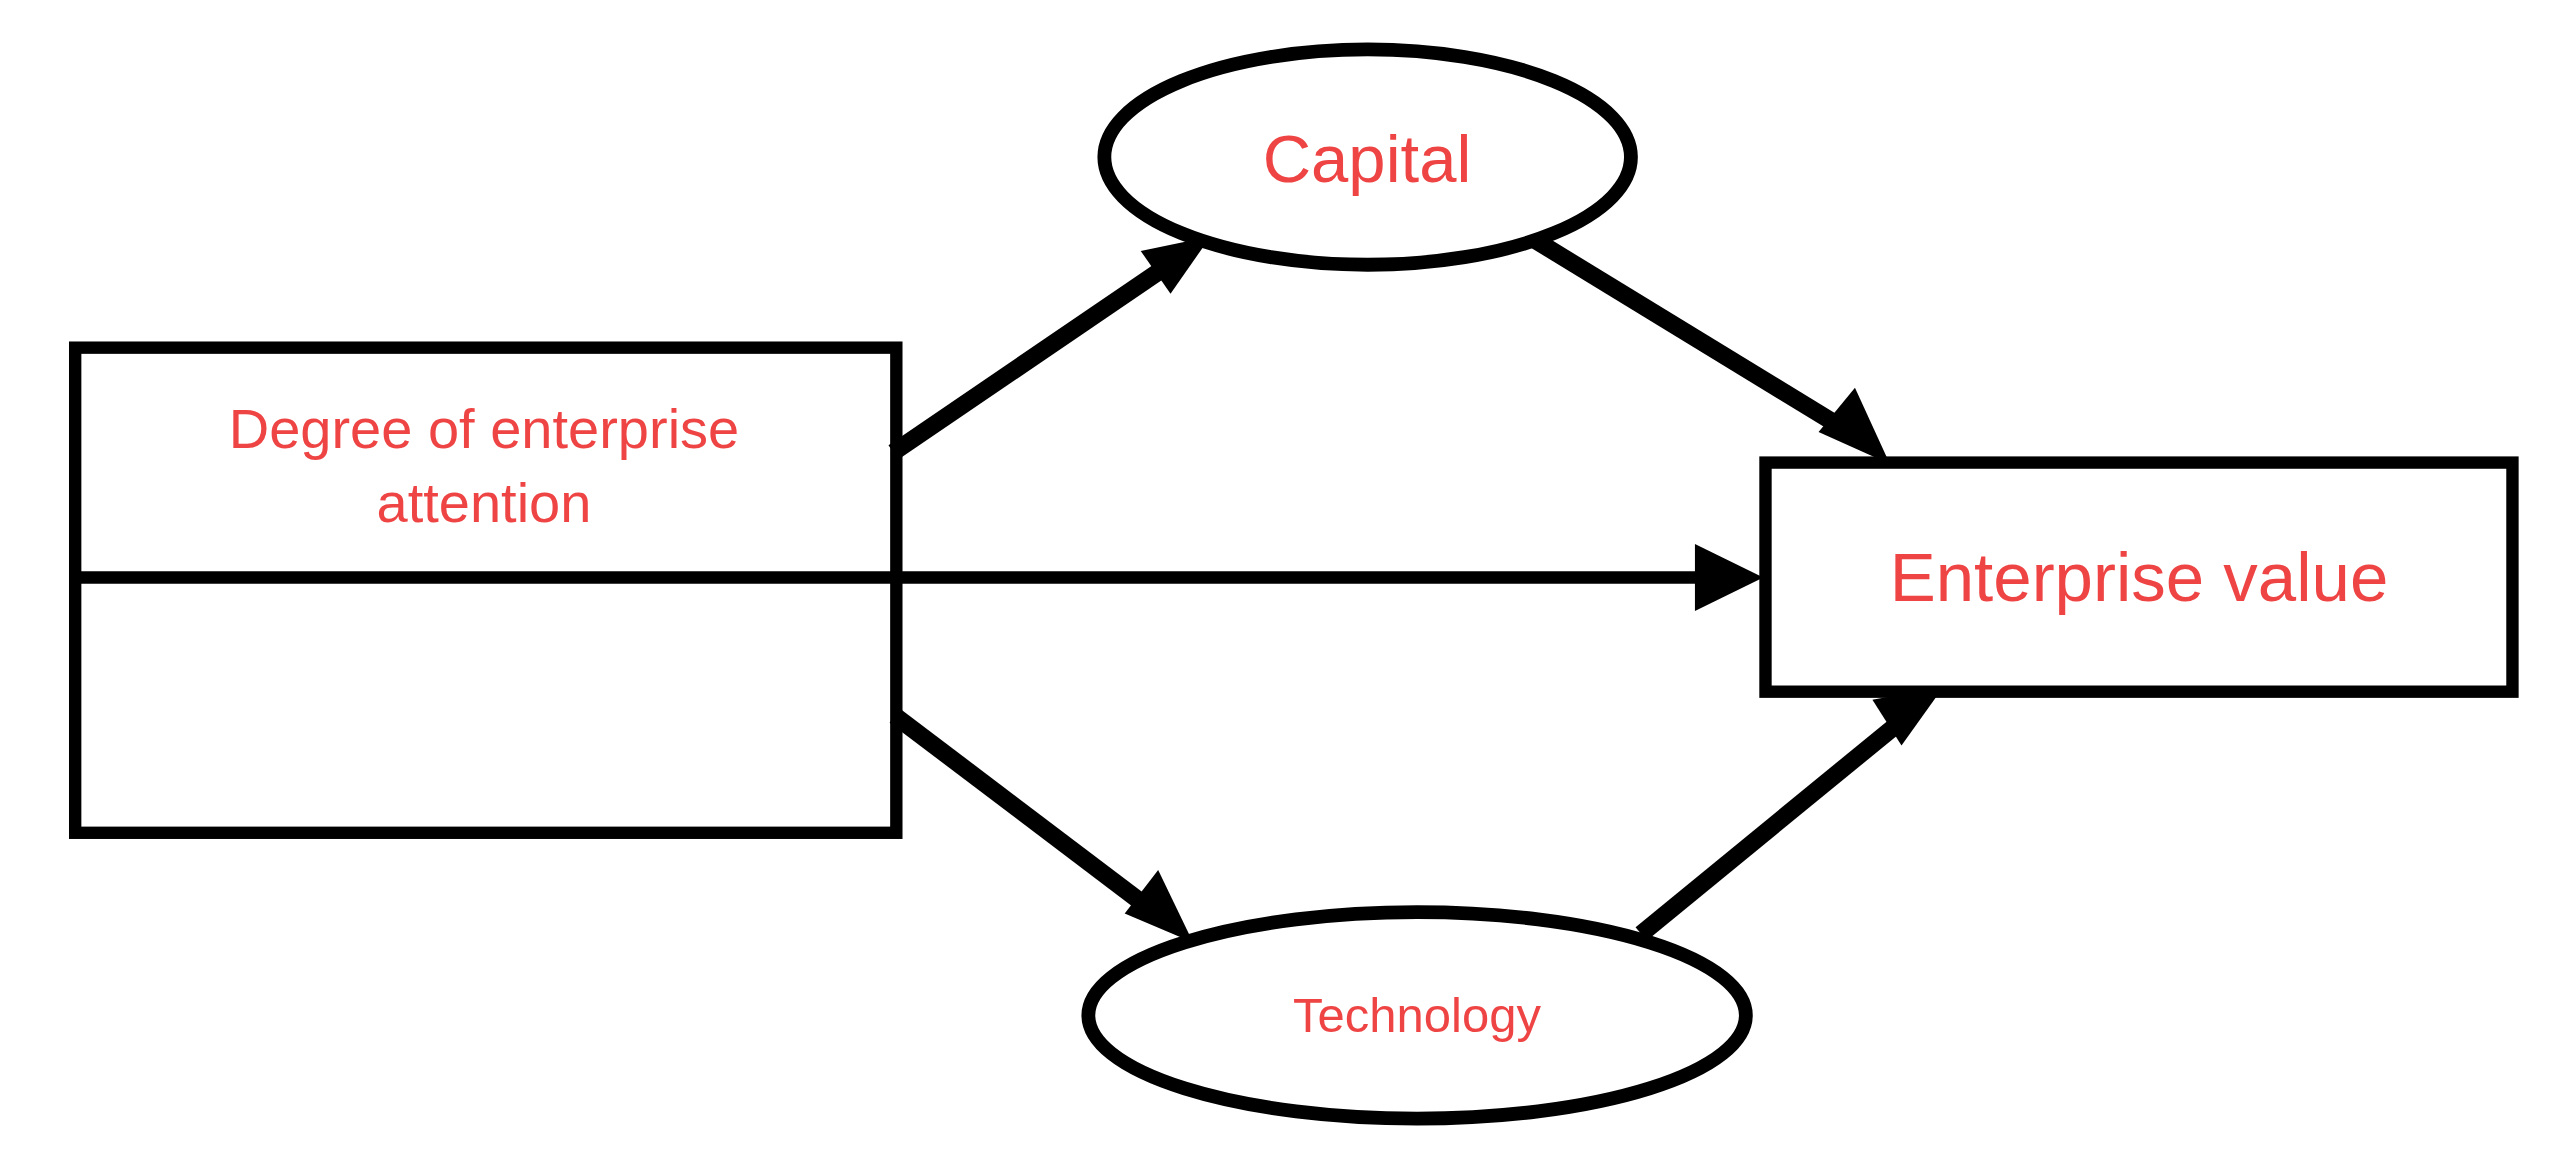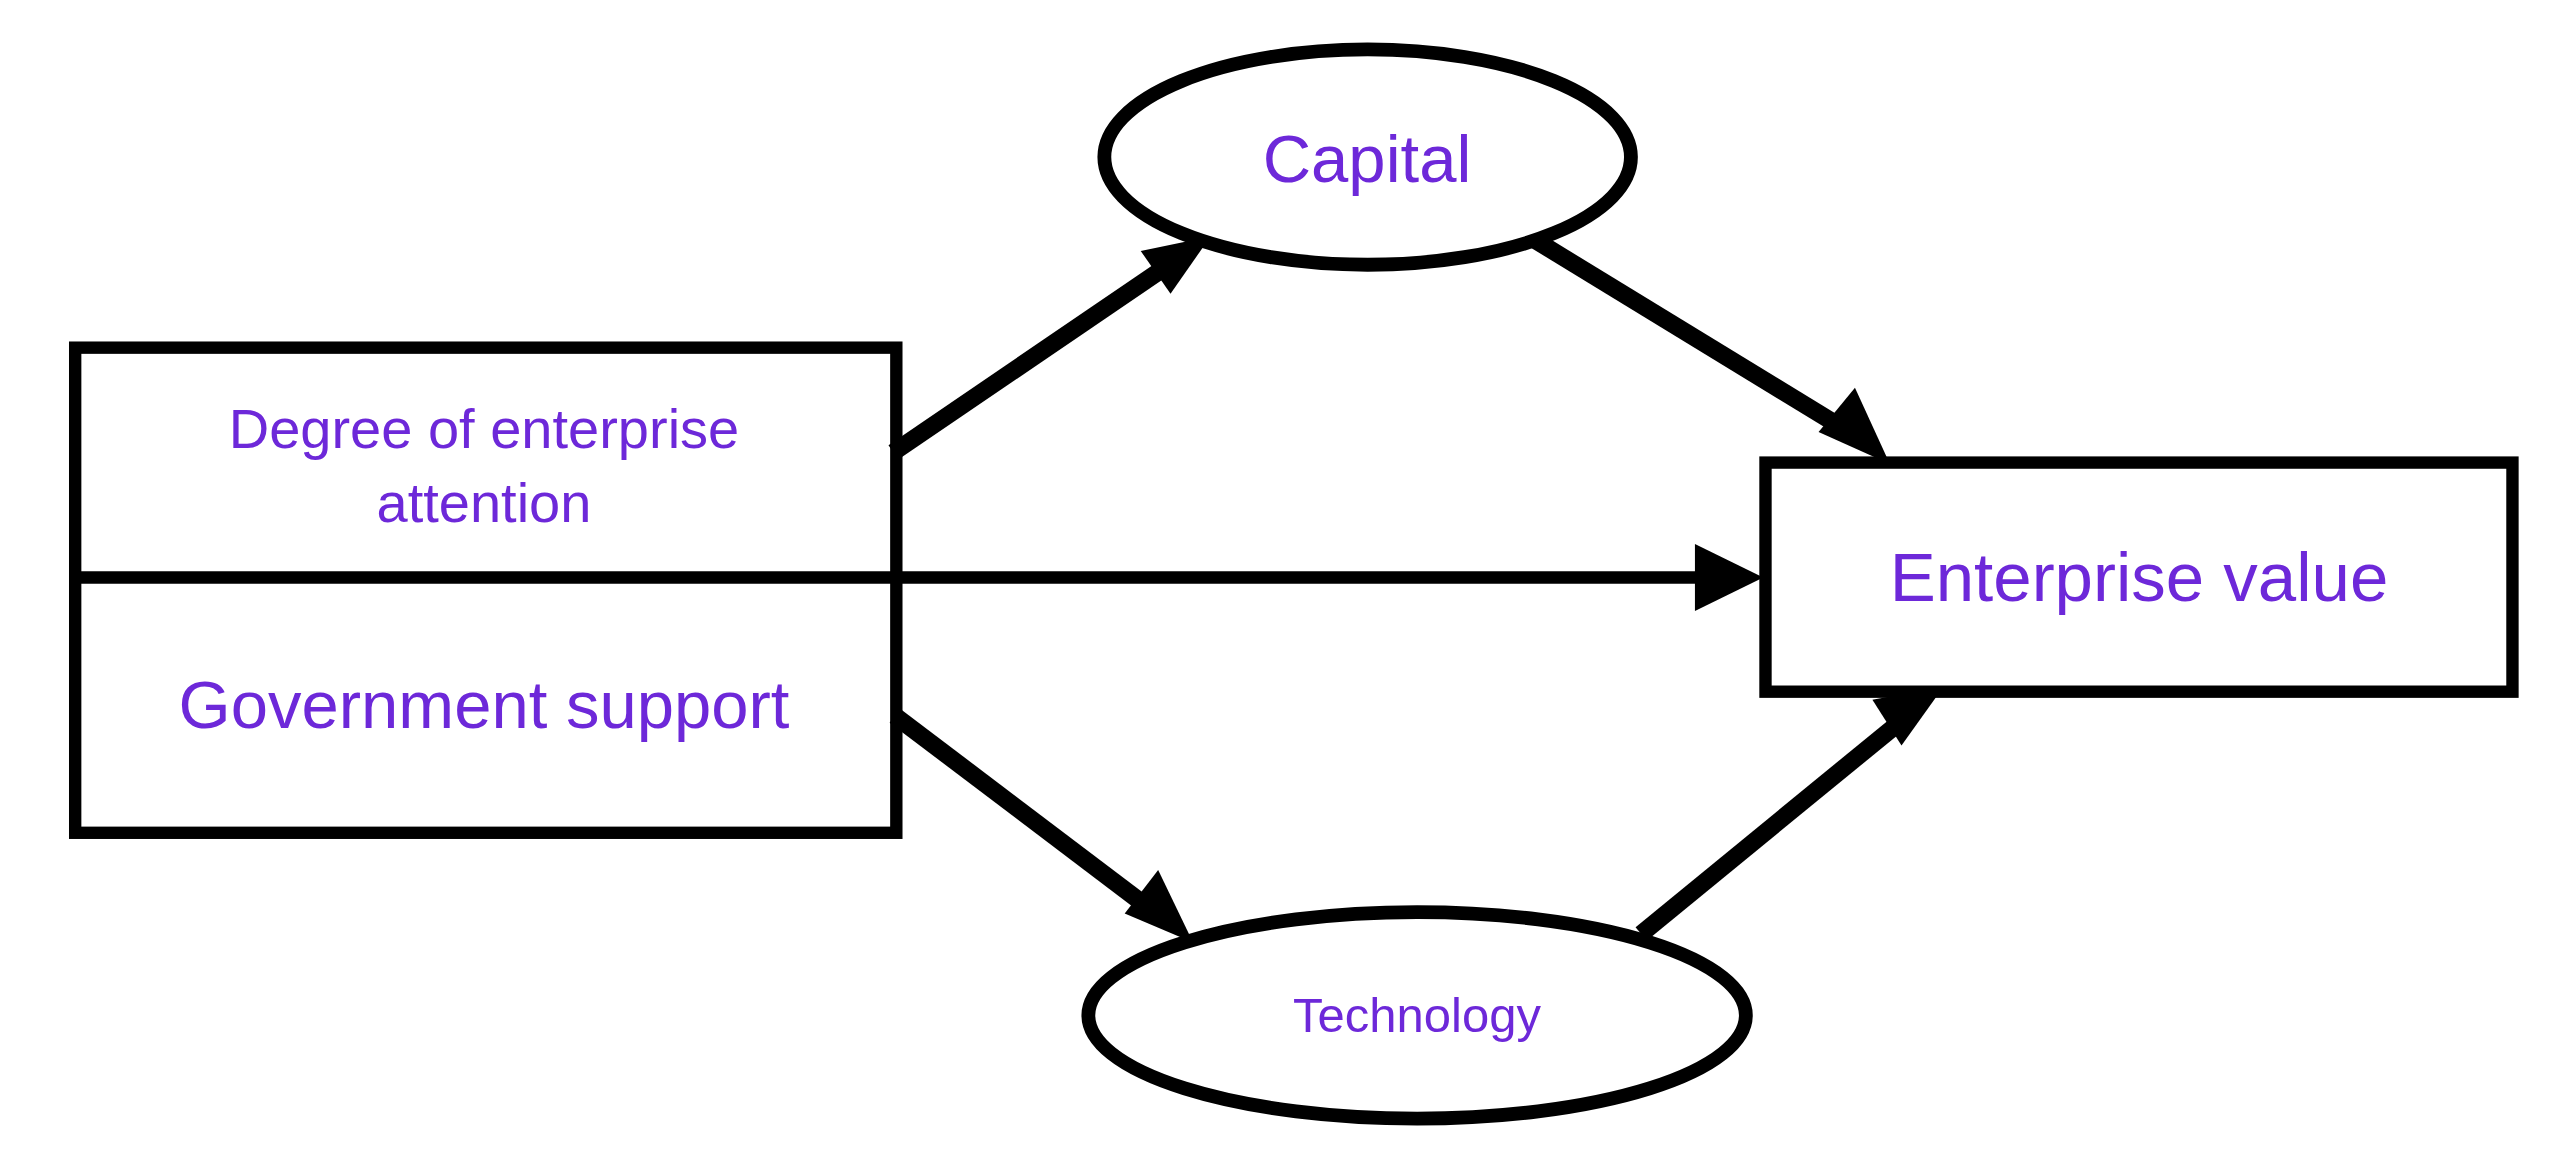--- a/index.html
+++ b/index.html
@@ -27,21 +27,21 @@
     width: 2576px;
     height: 1155px;
     display: block;
   }
   .node-label {
     position: absolute;
     display: flex;
     align-items: center;
     justify-content: center;
     text-align: center;
-    color: #6d28d9;
+    color: #ef4444;
     font-family: "Liberation Sans", sans-serif;
     font-weight: 400;
     pointer-events: none;
     white-space: pre-line;
   }
   #label-attention {
     left: 95px;
     top: 364px;
     width: 778px;
     height: 204px;
@@ -124,21 +124,20 @@
     <g>
       <line x1="2256" y1="1284" x2="2620" y2="986" stroke="#000000" stroke-width="24" stroke-linecap="butt"></line>
       <polygon points="2672,944 2574,962 2614,1025" fill="#000000"></polygon>
     </g>
 
   </svg>
 
   <div class="node-label" id="label-attention">Degree of enterprise
 attention</div>
 
-  <div class="node-label" id="label-government">Government support</div>
 
   <div class="node-label" id="label-capital">Capital</div>
 
   <div class="node-label" id="label-technology">Technology</div>
 
   <div class="node-label" id="label-enterprise-value">Enterprise value</div>
 
 </div>
 
 

